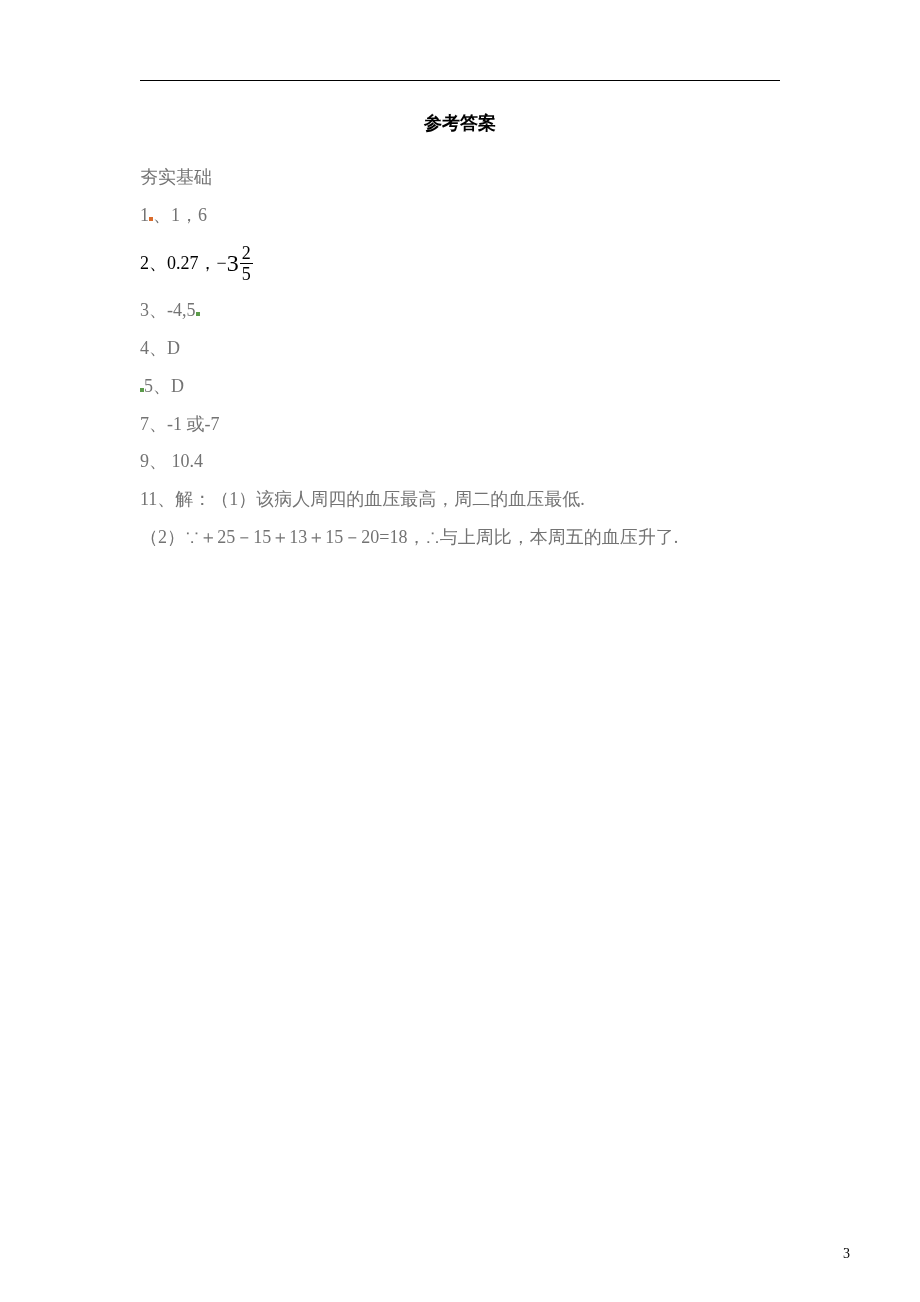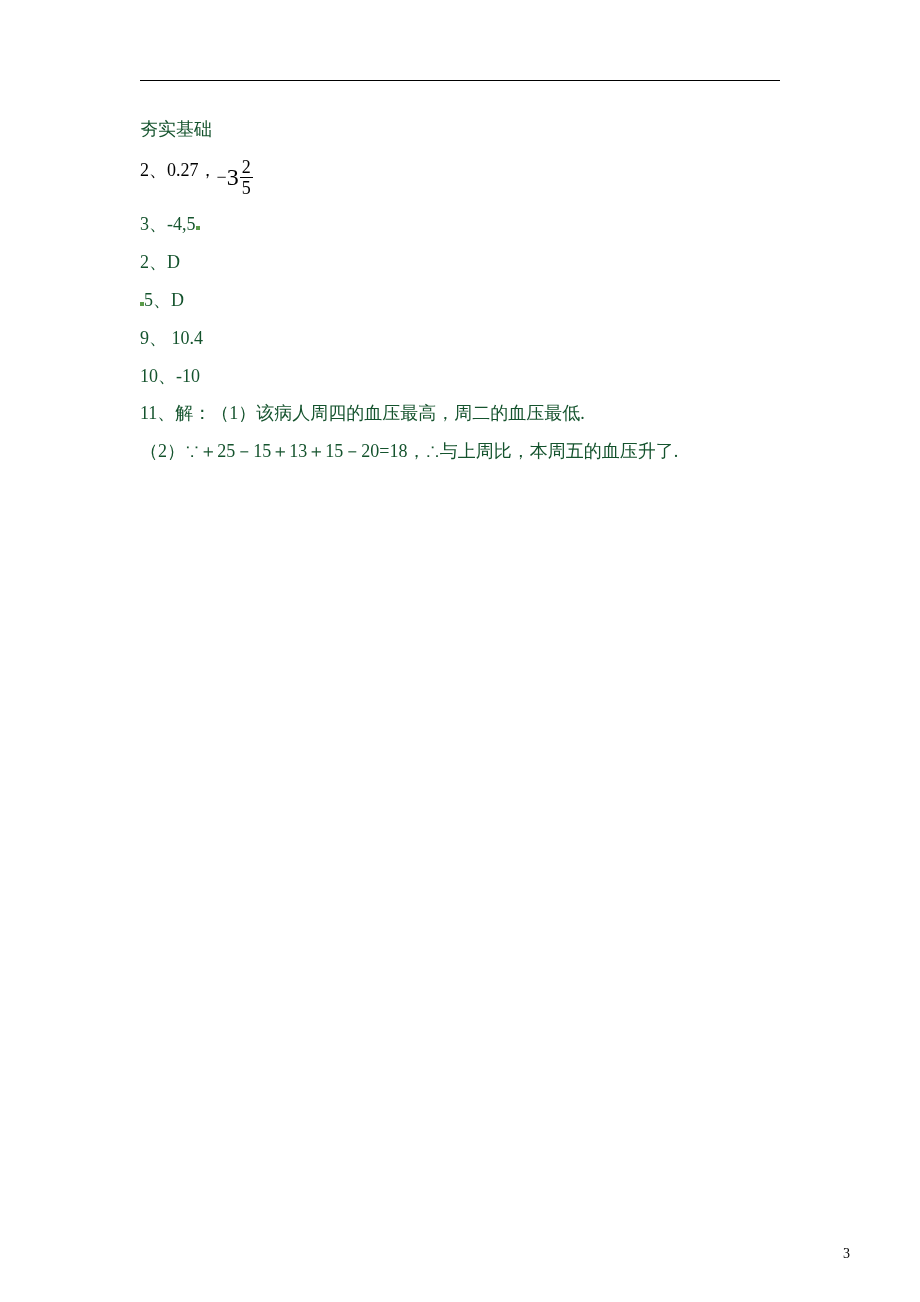--- a/index.html
+++ b/index.html
@@ -22,24 +22,25 @@
       text-align: center;
       font-size: 18px;
       font-weight: bold;
       margin-bottom: 24px;
       font-family: "SimSun", "宋体", serif;
     }
     .line {
       font-size: 18px;
       line-height: 2.1;
       font-family: "SimSun", "宋体", serif;
-      color: #14532d;
+      color: #737373;
     }
     .frac-line {
       display: flex;
+      align-items: center;
       font-size: 18px;
       line-height: 2.4;
     }
     .frac-prefix {
       font-family: "SimSun", "宋体", serif;
     }
     .minus {
       font-family: "Times New Roman", serif;
     }
     .mixed {
@@ -77,49 +78,51 @@
       font-size: 14px;
       font-family: "SimSun", "宋体", serif;
     }
   </style>
 </head>
 <body>
 
 <div class="page">
   <hr class="hr">
 
+  <div class="title">参考答案</div>
 
   <div class="line">夯实基础</div>
 
+  <div class="line">1<span class="marker c1"></span><span>、1，6</span></div>
 
   <div class="frac-line">
     <span class="frac-prefix">2、0.27，</span>
     <span class="mixed">
       <span class="minus">−</span>
       <span class="whole">3</span>
       <span class="frac">
         <span class="num">2</span>
         <span class="den">5</span>
       </span>
     </span>
   </div>
 
   <div class="line"><span>3、-4,5</span><span class="marker c2"></span></div>
 
-  <div class="line">2、D</div>
+  <div class="line">4、D</div>
 
 
   <div class="line"><span class="marker c2"></span><span>5、D</span></div>
 
 
+  <div class="line">7、-1 或-7</div>
 
 
   <div class="line">9、 10.4</div>
 
-  <div class="line">10、-10</div>
 
 
   <div class="line">11、解：（1）该病人周四的血压最高，周二的血压最低.</div>
 
   <div class="line">（2）∵＋25－15＋13＋15－20=18，∴与上周比，本周五的血压升了.</div>
 
 
 </div>
 
 <div class="footer">3</div>

